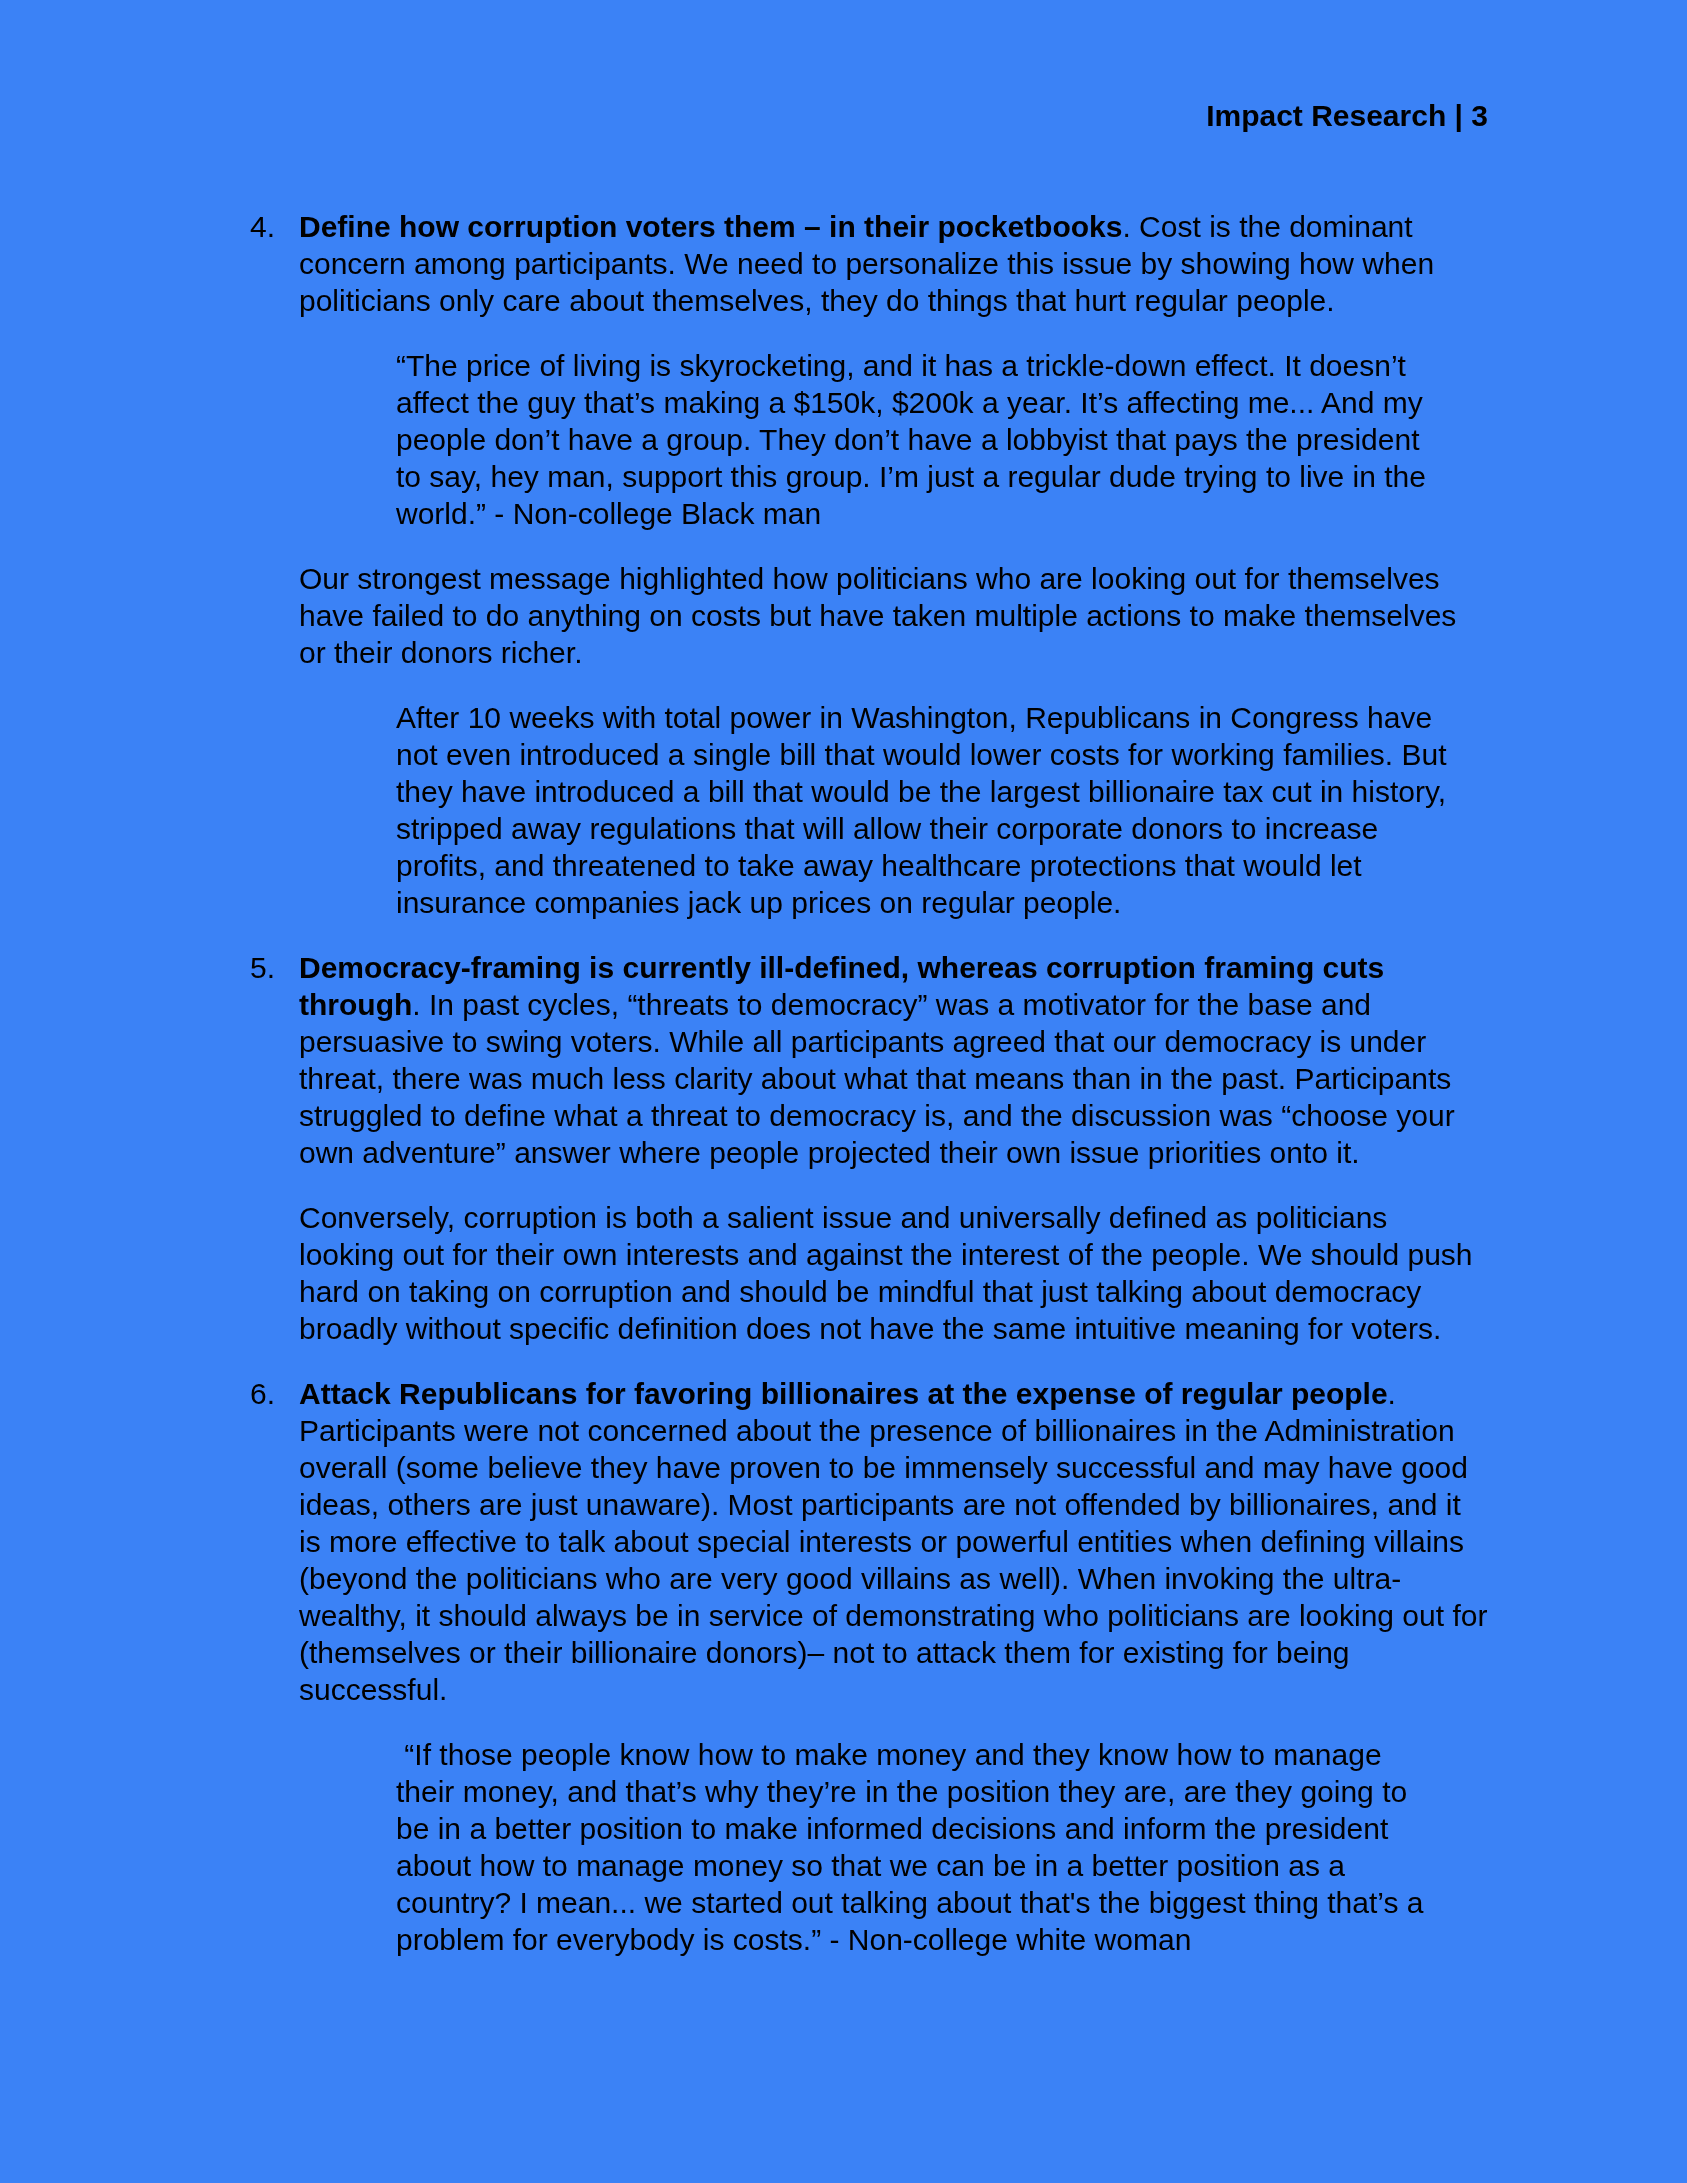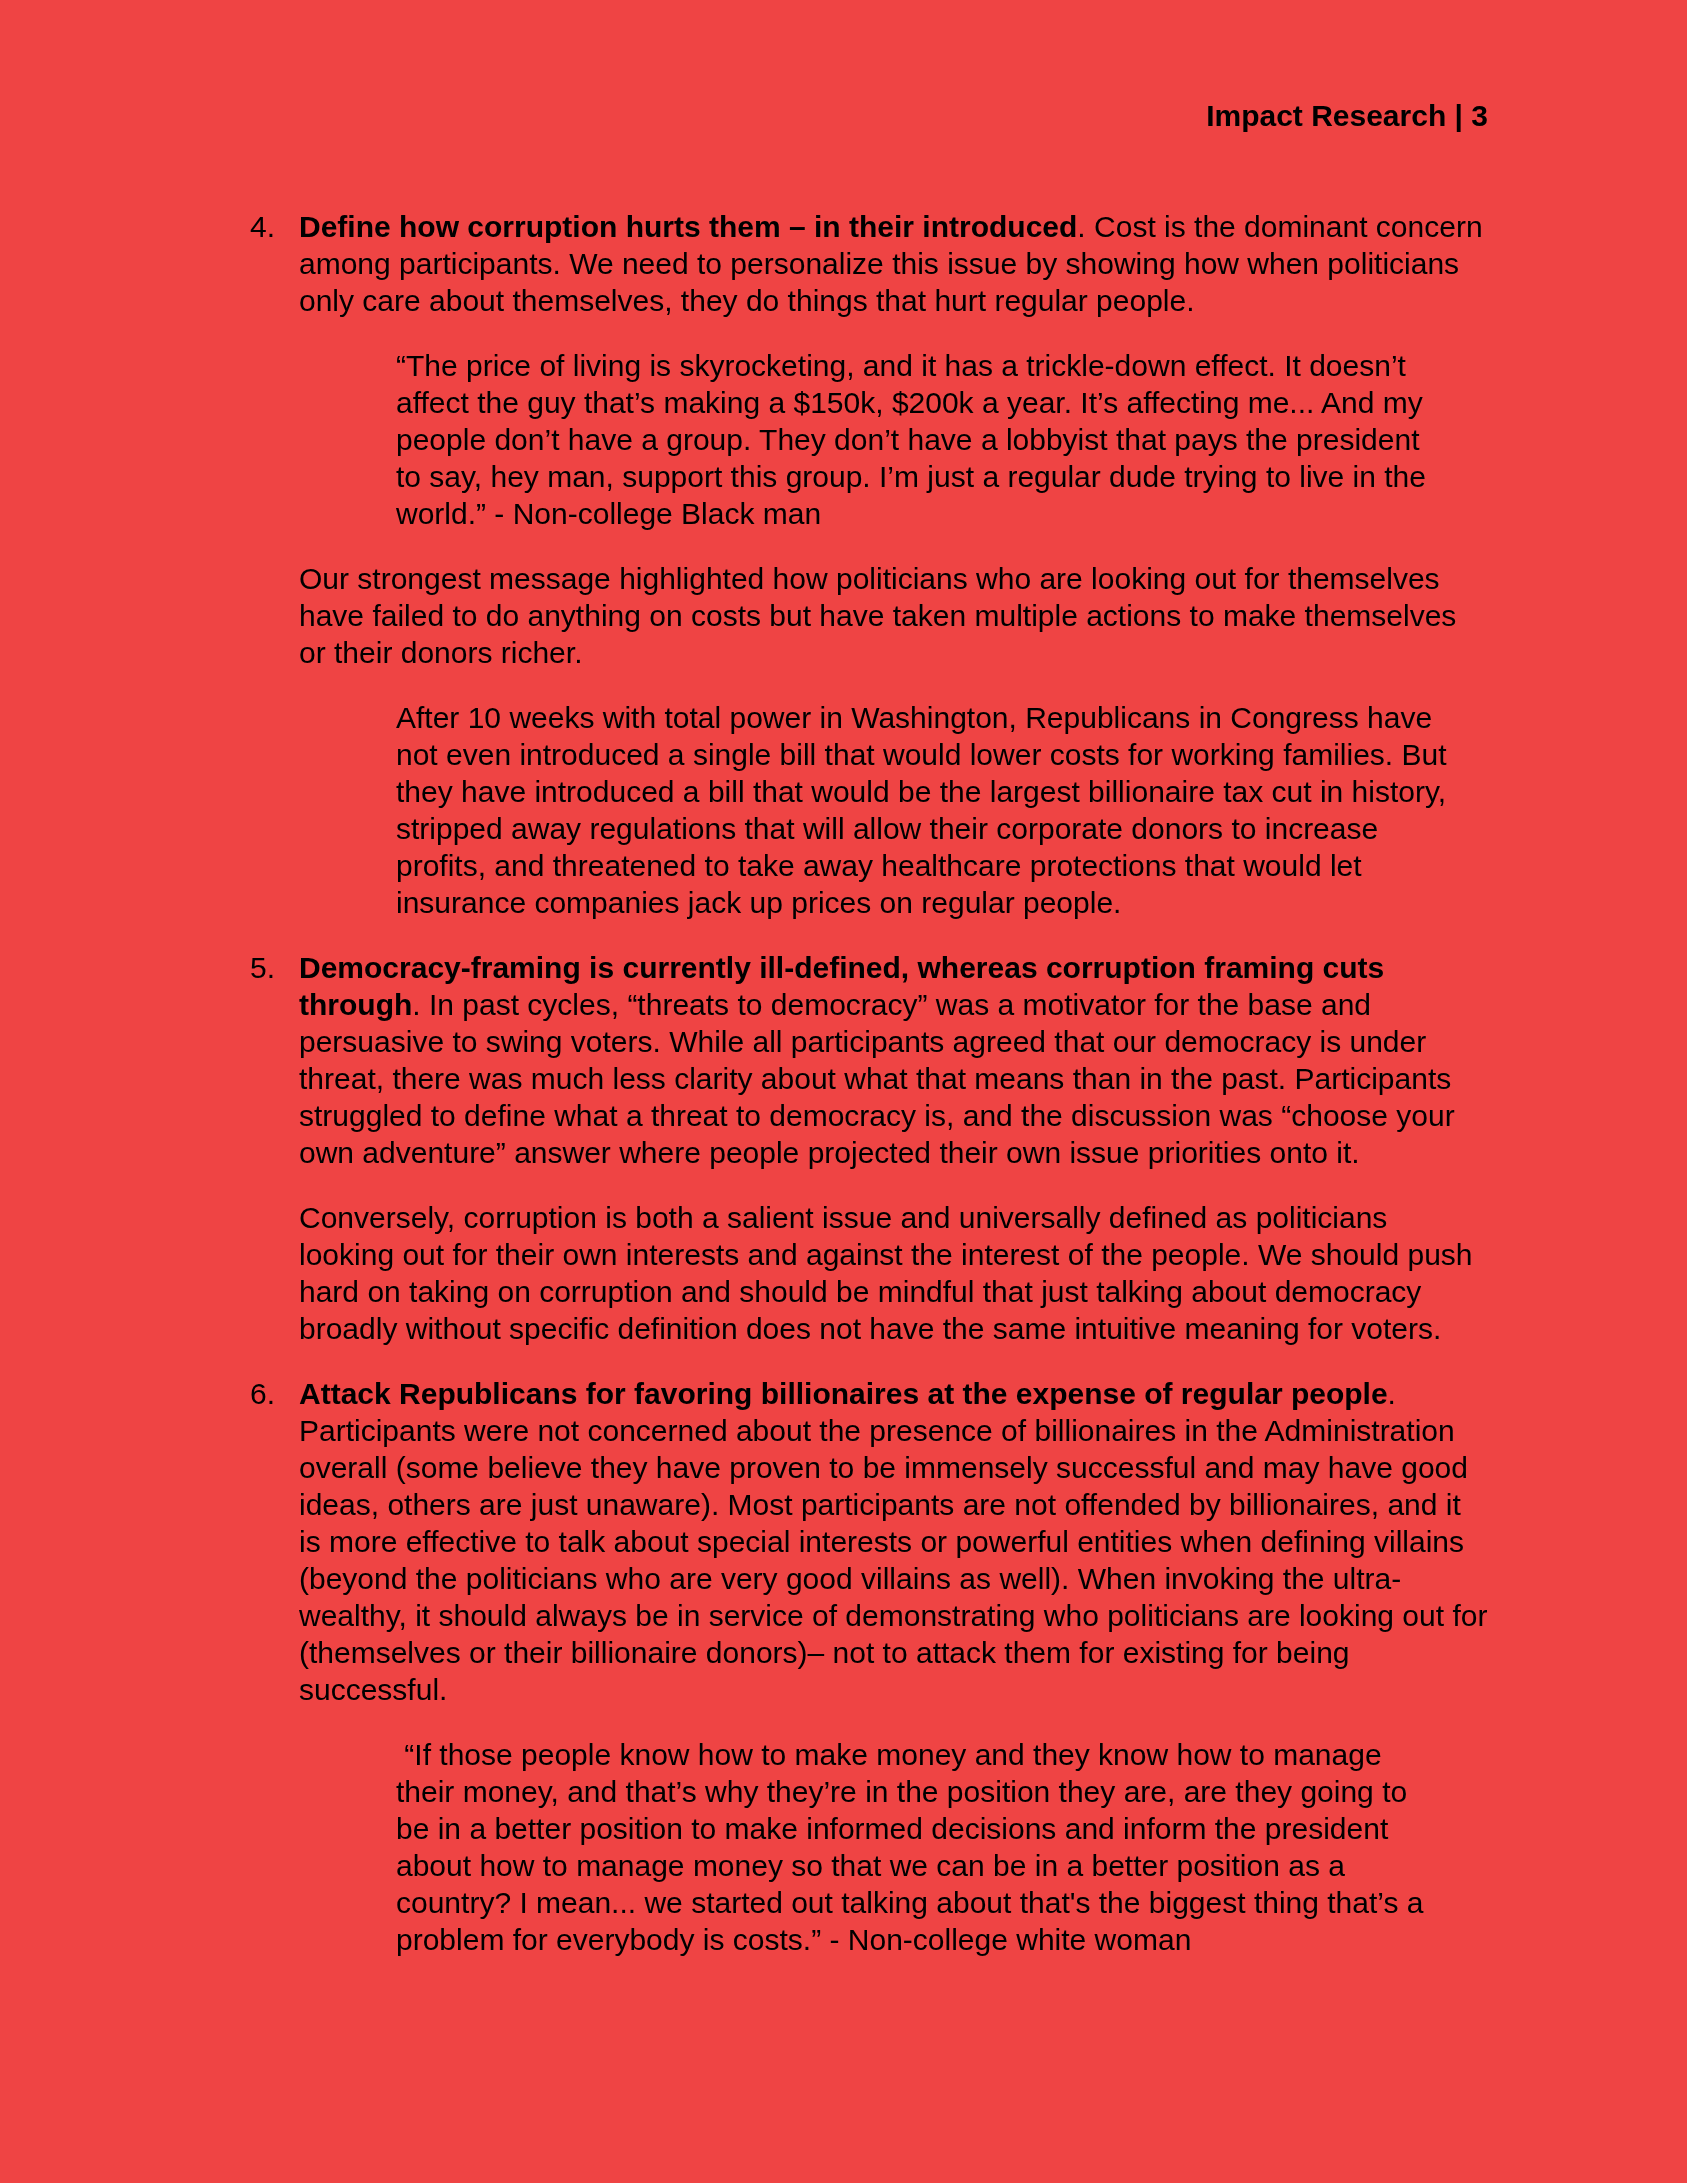--- a/index.html
+++ b/index.html
@@ -1,20 +1,20 @@
 <!DOCTYPE html>
 <html style="font-size:10.6px"><head>
 <meta charset="utf-8">
 <style>
   html, body { margin: 0; padding: 0; background: #e0e0e0; }
   .page {
     position: relative;
     width: 1687px;
     height: 2183px;
-    background: #ef4444;
+    background: #3b82f6;
     color: #000000;
     font-family: "Liberation Sans", "DejaVu Sans", sans-serif;
     overflow: hidden;
   }
   .header {
     position: absolute;
     top: 97px;
     left: 198px;
     width: 1290px;
     text-align: right;
@@ -58,21 +58,21 @@
 <div class="page">
 
   <div class="header">
     <span>Impact Research | 3</span>
   </div>
 
   <div class="content">
 
     <div class="list-item">
       <span class="list-num">4.</span>
-      <span class="item-heading">Define how corruption hurts them – in their introduced</span><span>. Cost is the dominant concern among participants. We need to personalize this issue by showing how when politicians only care about themselves, they do things that hurt regular people.</span>
+      <span class="item-heading">Define how corruption voters them – in their pocketbooks</span><span>. Cost is the dominant concern among participants. We need to personalize this issue by showing how when politicians only care about themselves, they do things that hurt regular people.</span>
     </div>
 
     <div class="quote">“The price of living is skyrocketing, and it has a trickle-down effect. It doesn’t affect the guy that’s making a $150k, $200k a year. It’s affecting me... And my people don’t have a group. They don’t have a lobbyist that pays the president to say, hey man, support this group. I’m just a regular dude trying to live in the world.” - Non-college Black man</div>
 
     <div class="para">Our strongest message highlighted how politicians who are looking out for themselves have failed to do anything on costs but have taken multiple actions to make themselves or their donors richer.</div>
 
     <div class="quote">After 10 weeks with total power in Washington, Republicans in Congress have not even introduced a single bill that would lower costs for working families. But they have introduced a bill that would be the largest billionaire tax cut in history, stripped away regulations that will allow their corporate donors to increase profits, and threatened to take away healthcare protections that would let insurance companies jack up prices on regular people.</div>
 
     <div class="list-item">
       <span class="list-num">5.</span>

